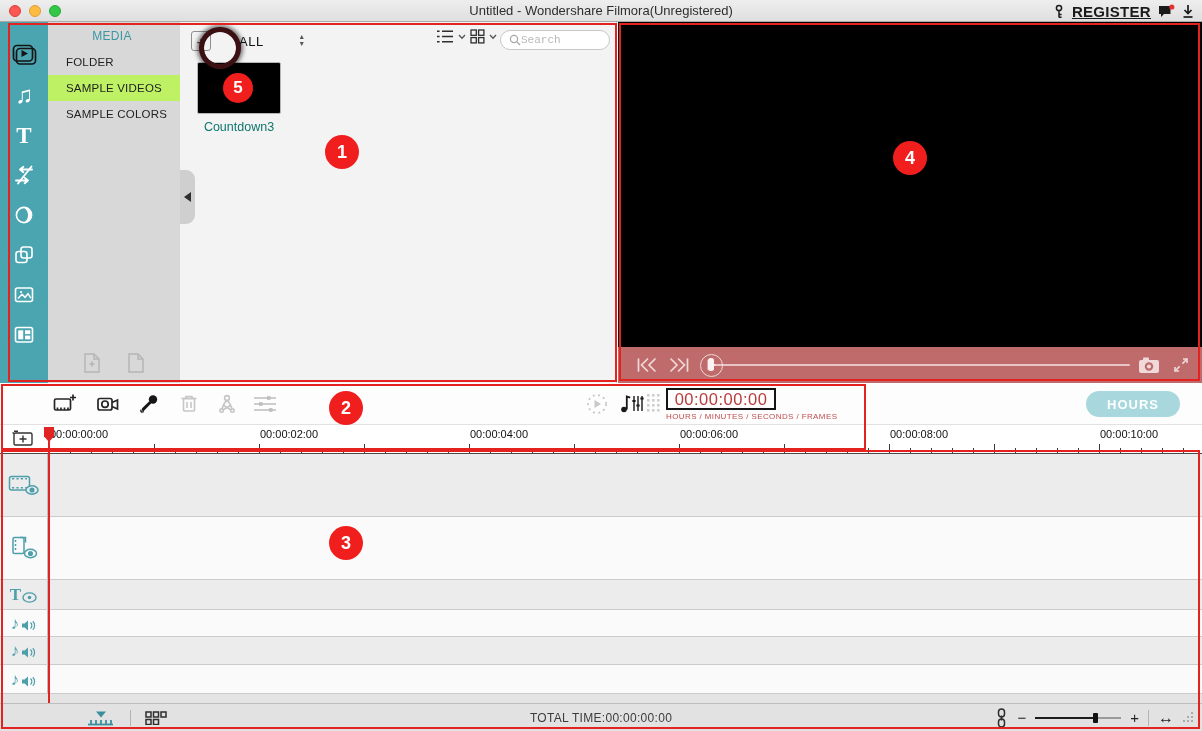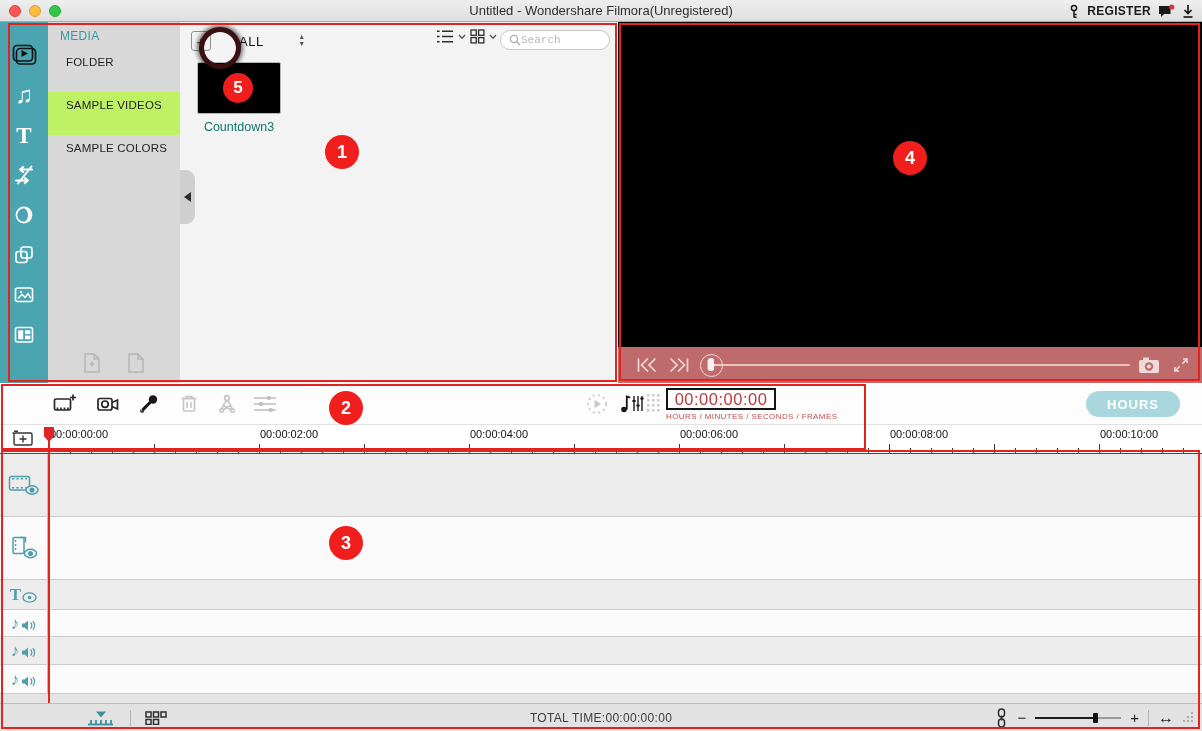--- a/index.html
+++ b/index.html
@@ -12,32 +12,32 @@
   .titlebar { left:0; top:0; width:1202px; height:22px;
     background:linear-gradient(#eeeeee,#dfdfdf); border-bottom:1px solid #a9a9a9;
     display:flex; align-items:center; }
   .traffic { display:flex; gap:8px; margin-left:9px; }
   .light { width:12px; height:12px; border-radius:50%; }
   .light.red { background:#fc5753; border:1px solid #df3e39; }
   .light.yellow { background:#fdbc40; border:1px solid #de9f34; }
   .light.green { background:#33c748; border:1px solid #27aa35; }
   .win-title { position:absolute; left:0; right:0; text-align:center; font-size:13px; color:#2e2e2e; }
   .titlebar-right { position:absolute; right:8px; top:0; height:22px; display:flex; align-items:center; gap:7px; }
-  .register { font-size:12px; font-weight:bold; color:#1a1a1a; letter-spacing:.3px; }
+  .register { font-size:15px; font-weight:bold; color:#1a1a1a; text-decoration:underline; letter-spacing:.3px; }
 
   
   .sidebar { left:0; top:22px; width:48px; height:361px; background:#4ba5b1; display:flex; flex-direction:column; align-items:center; padding-top:13px; }
   .side-btn { width:48px; height:40px; display:flex; align-items:center; justify-content:center; }
   .glyph-music { color:#fff; font-size:24px; line-height:1; }
   .glyph-T { color:#fff; font-family:"Liberation Serif", serif; font-size:23px; font-weight:bold; line-height:1; }
 
   
   .medianav { left:48px; top:22px; width:132px; height:361px; background:#d8d8d8; }
-  .medianav .hdr { padding:7px 16px 6px 12px; color:#3b97a3; font-size:12px; letter-spacing:.3px; }
-  .nav-item { padding:7px 0 24px 18px; font-size:11.5px; color:#222; letter-spacing:.2px; }
+  .medianav .hdr { padding:7px 16px 6px 12px; color:#3b97a3; font-size:12px; letter-spacing:.3px;text-align:center; }
+  .nav-item { padding:7px 0 7px 18px; font-size:11.5px; color:#222; letter-spacing:.2px; }
   .nav-item.sel { background:#bef264; }
   .import-btns { position:absolute; left:0; bottom:8px; width:132px; display:flex; justify-content:center; gap:22px; opacity:.55; }
 
   
   .library { left:180px; top:22px; width:437px; height:361px; background:#f3f3f3; border-right:1px solid #c9c9c9; }
   .lib-toolbar { position:absolute; left:0; top:5px; width:437px; height:28px; display:flex; align-items:center; }
   .addbox { width:20px; height:20px; border:1px solid #8f8f8f; border-radius:3px; margin-left:11px;
     display:flex; align-items:center; justify-content:center; color:#555; font-size:15px; line-height:1; }
   .all-label { margin-left:28px; font-size:13px; color:#111; letter-spacing:.5px; }
   .sortchevrons { margin-left:36px; display:flex; flex-direction:column; align-items:center; color:#555; font-size:8px; line-height:.85; }

